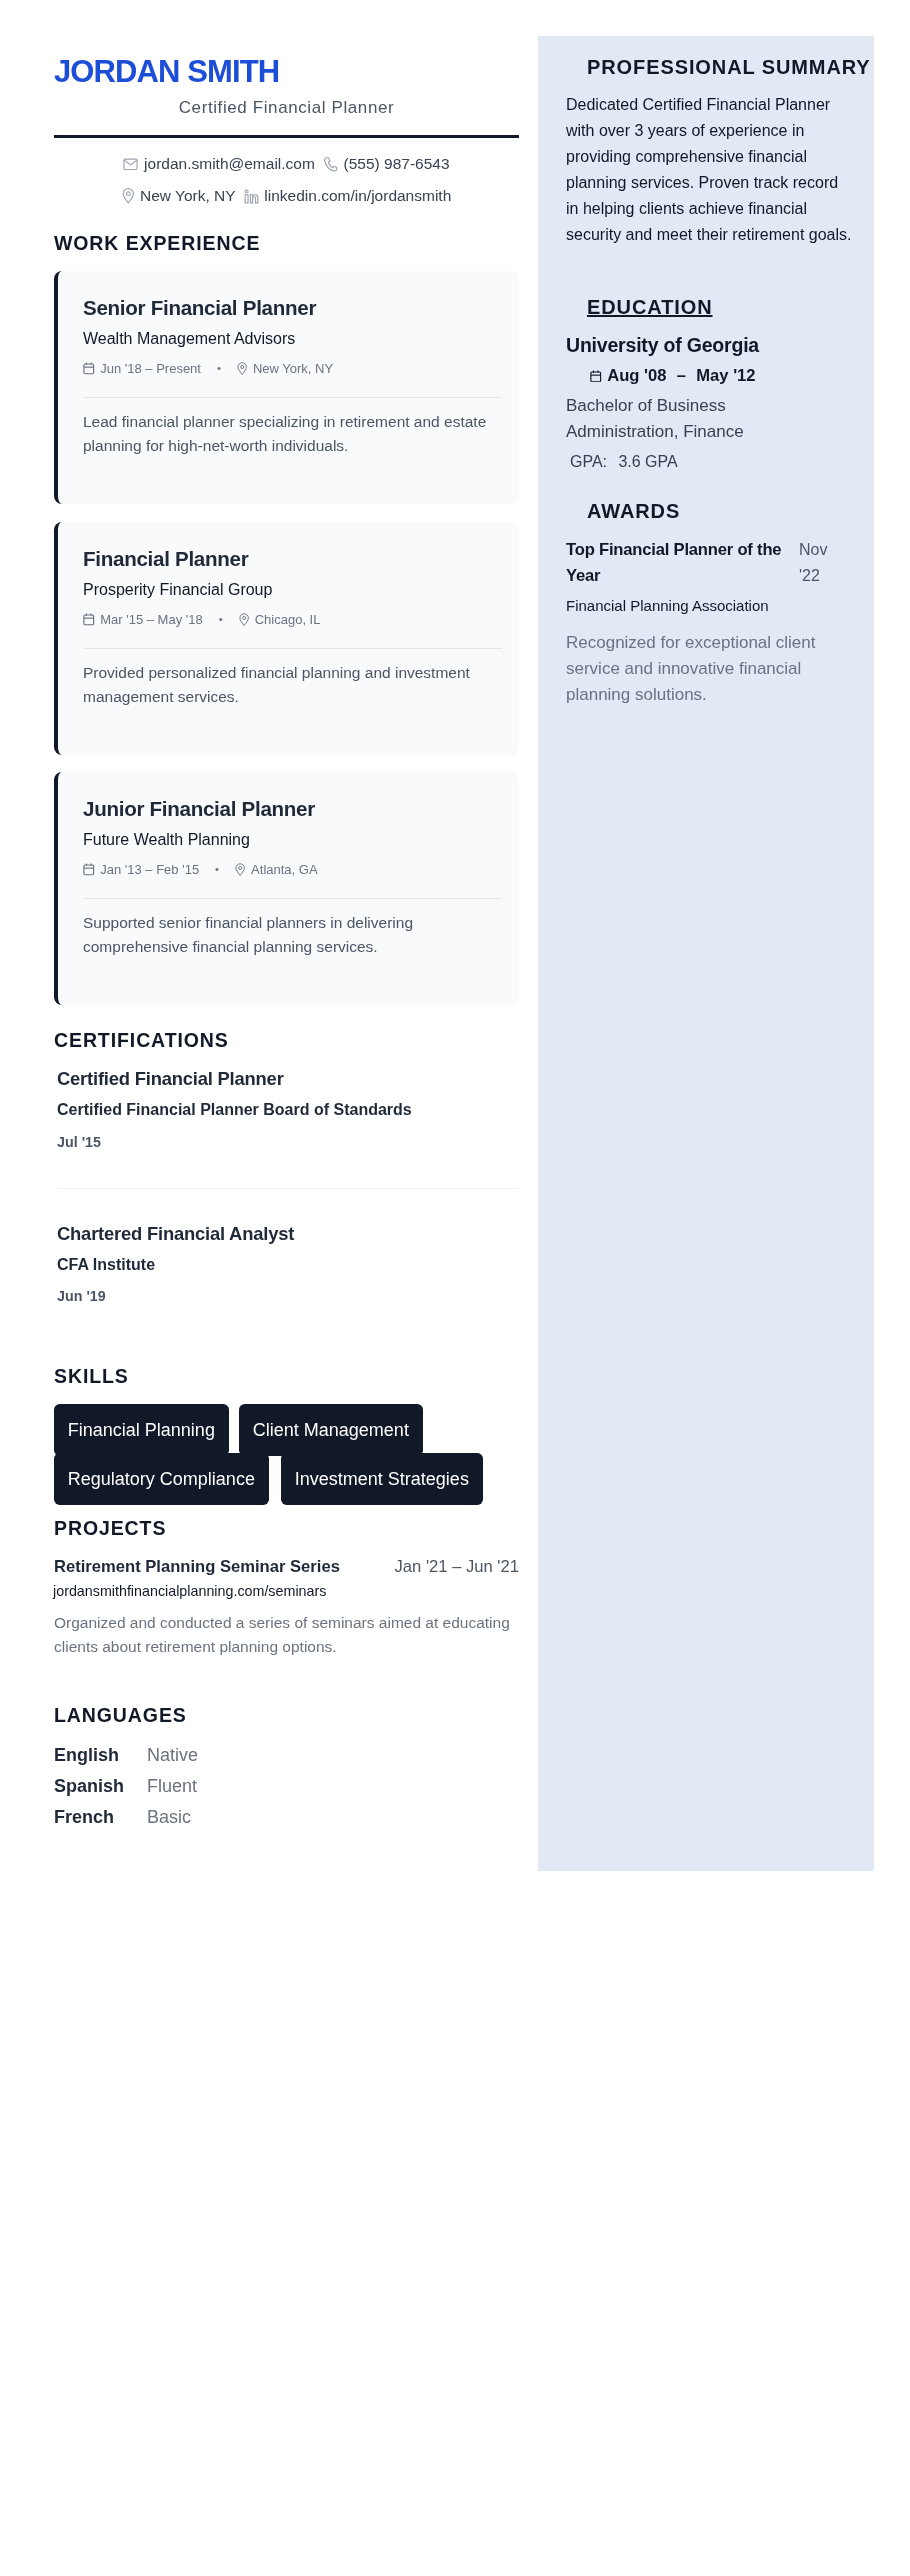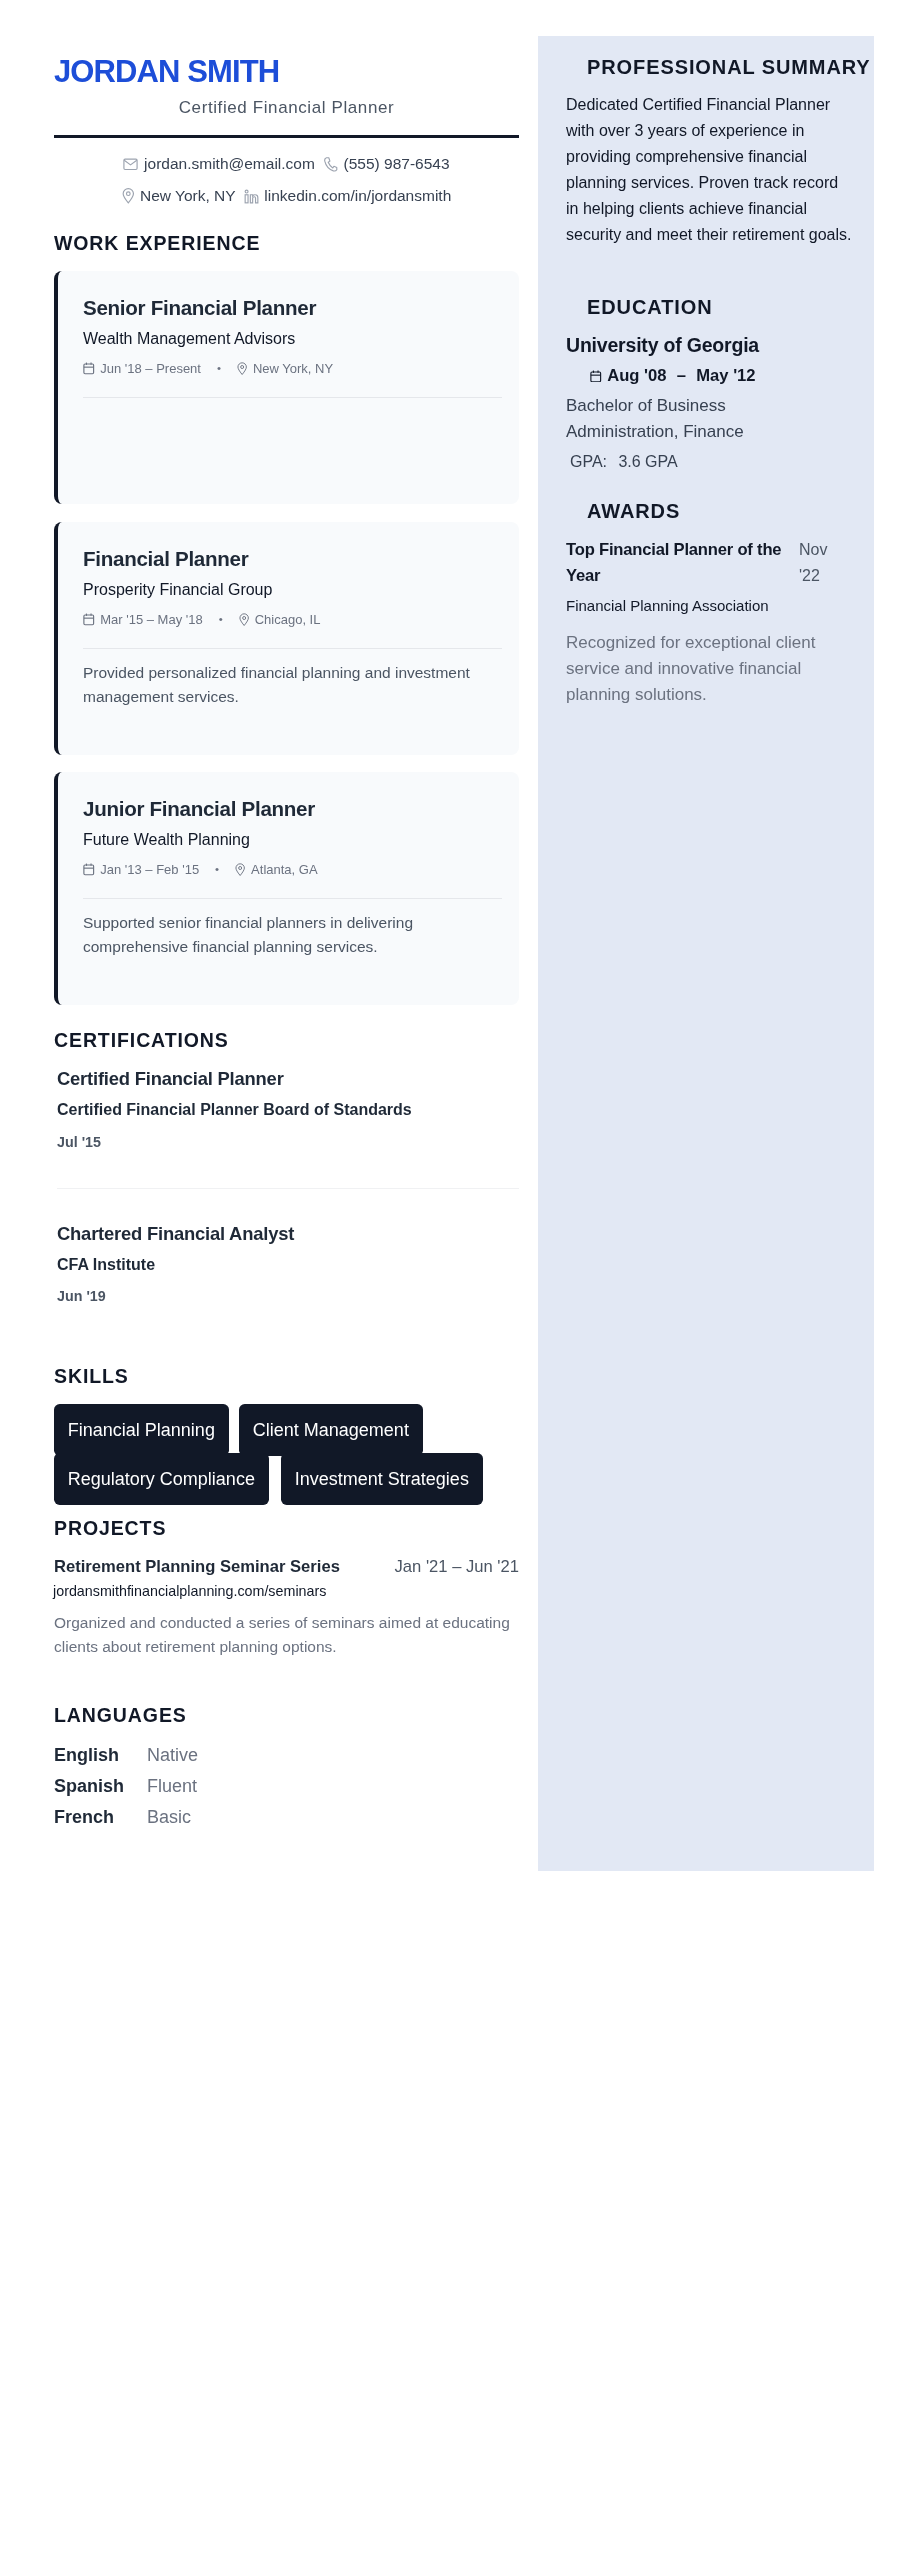--- a/index.html
+++ b/index.html
@@ -182,20 +182,21 @@
     <span class="dot">•</span>
     <span class="icon">
       <svg width="10.3" height="13.8" viewBox="0 0 22 28">
           <path d="M11 26 Q2 15 2 10 A9 9 0 0 1 20 10 Q20 15 11 26 Z" fill="none" stroke="#6b7280" stroke-width="2"></path>
           <circle cx="11" cy="10" r="3.2" fill="none" stroke="#6b7280" stroke-width="2"></circle>
         </svg>
     </span>
     <span>New York, NY</span>
   </div>
   <div class="divider"></div>
+  <div class="desc">Lead financial planner specializing in retirement and estate planning for high-net-worth individuals.</div>
 </div>
 
 <div class="abs card" style="top:522px;">
   <div class="job-title">Financial Planner</div>
   <div class="company">Prosperity Financial Group</div>
   <div class="meta">
     <span class="icon">
       <svg width="11.5" height="12.6" viewBox="0 0 20 22">
           <rect x="1.5" y="3.5" width="17" height="17" rx="2" fill="none" stroke="#6b7280" stroke-width="2"></rect>
           <line x1="1.5" y1="9" x2="18.5" y2="9" stroke="#6b7280" stroke-width="2"></line>
@@ -272,21 +273,21 @@
 <div class="abs lang-name" style="top:1775px;">Spanish</div>
 <div class="abs lang-level" style="top:1775px;">Fluent</div>
 <div class="abs lang-name" style="top:1806px;">French</div>
 <div class="abs lang-level" style="top:1806px;">Basic</div>
 
 <div class="abs sidebar"></div>
 
 <div class="abs side-title" style="top:55px;">PROFESSIONAL SUMMARY</div>
 <div class="abs side-text" style="top:92px;">Dedicated Certified Financial Planner with over 3 years of experience in providing comprehensive financial planning services. Proven track record in helping clients achieve financial security and meet their retirement goals.</div>
 
-<div class="abs side-title" style="top:295px;">EDUCATION</div>
+<div class="abs side-title" style="top:295px;text-decoration:underline;">EDUCATION</div>
 <div class="abs edu-school" style="top:333px;">University of Georgia</div>
 <div class="abs edu-dates" style="top:365px;margin-left:24px;">
   <span class="icon">
     <svg width="11.5" height="12.6" viewBox="0 0 20 22">
         <rect x="1.5" y="3.5" width="17" height="17" rx="2" fill="none" stroke="#111827" stroke-width="2"></rect>
         <line x1="1.5" y1="9" x2="18.5" y2="9" stroke="#111827" stroke-width="2"></line>
         <line x1="6" y1="1" x2="6" y2="5" stroke="#111827" stroke-width="2"></line>
         <line x1="14" y1="1" x2="14" y2="5" stroke="#111827" stroke-width="2"></line>
       </svg>
   </span>

